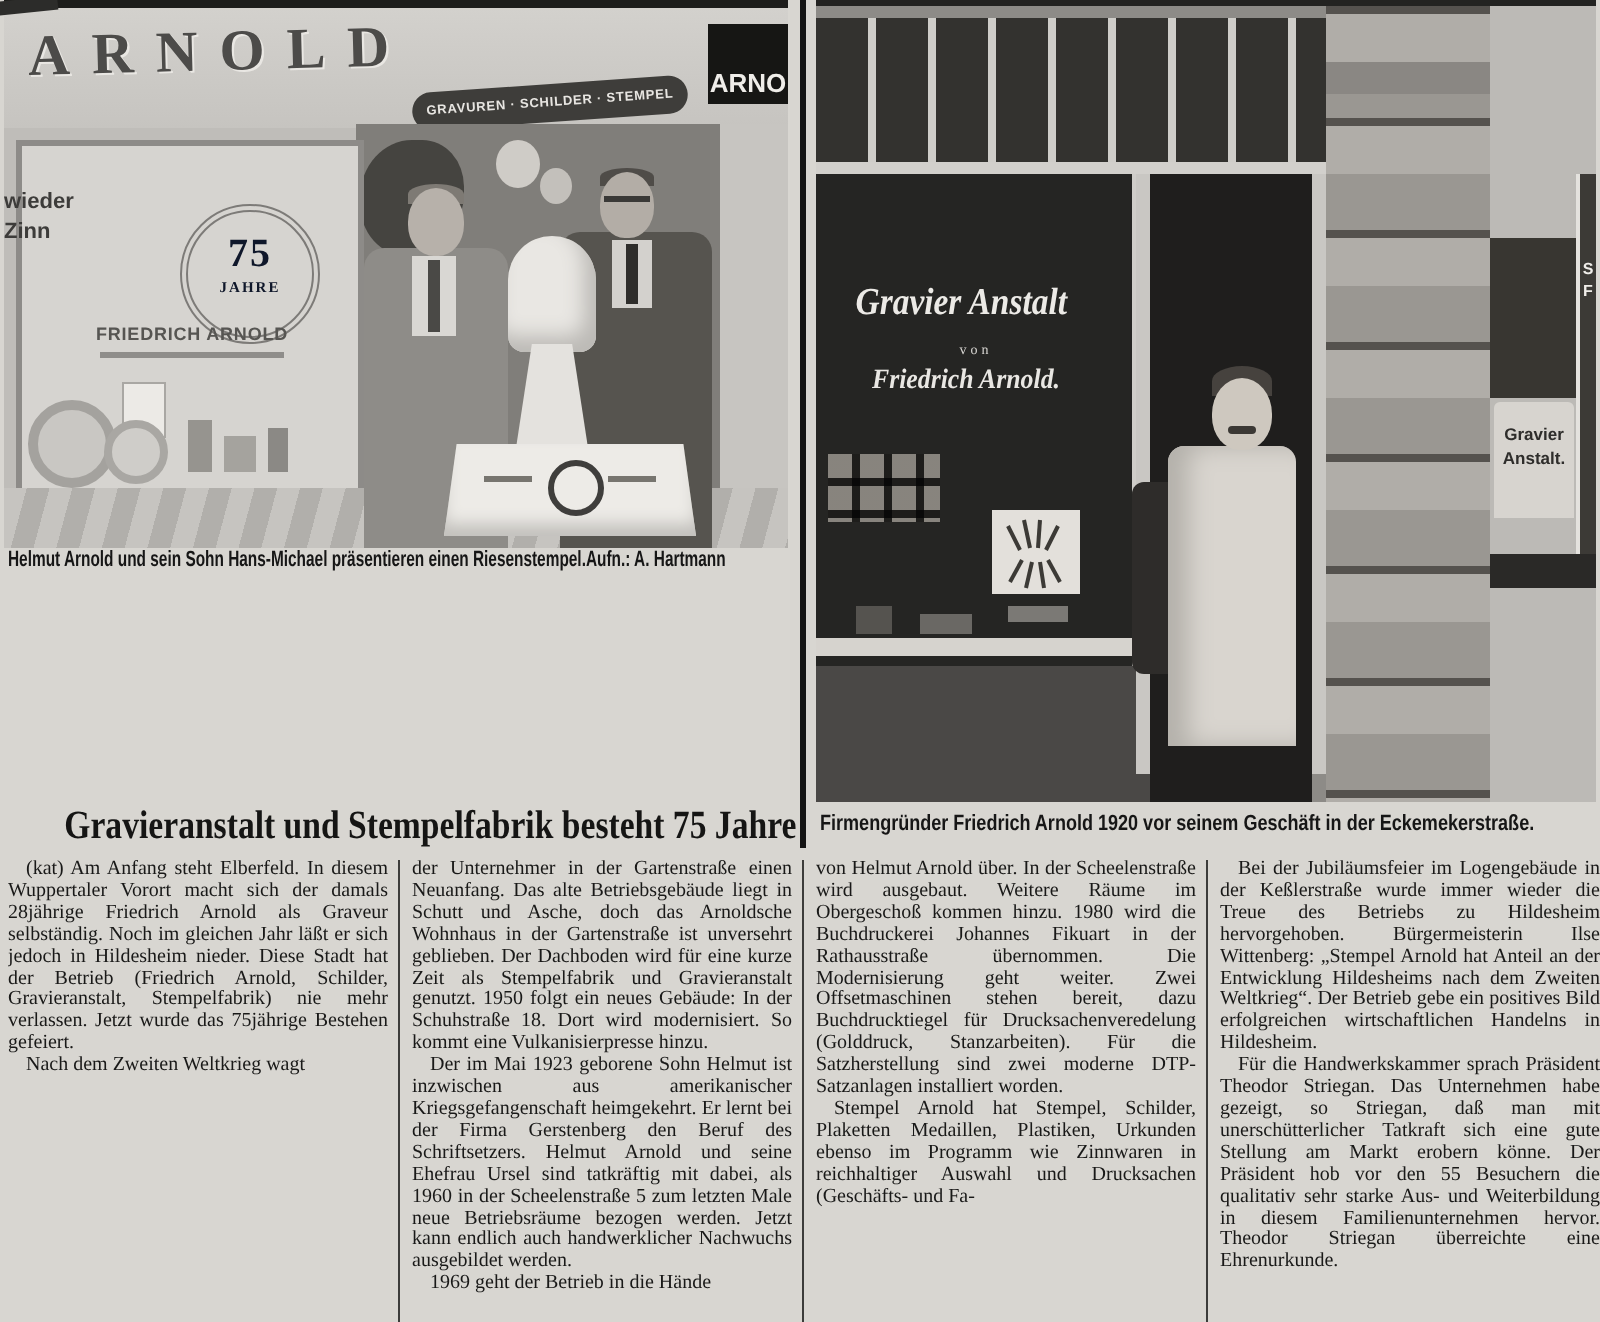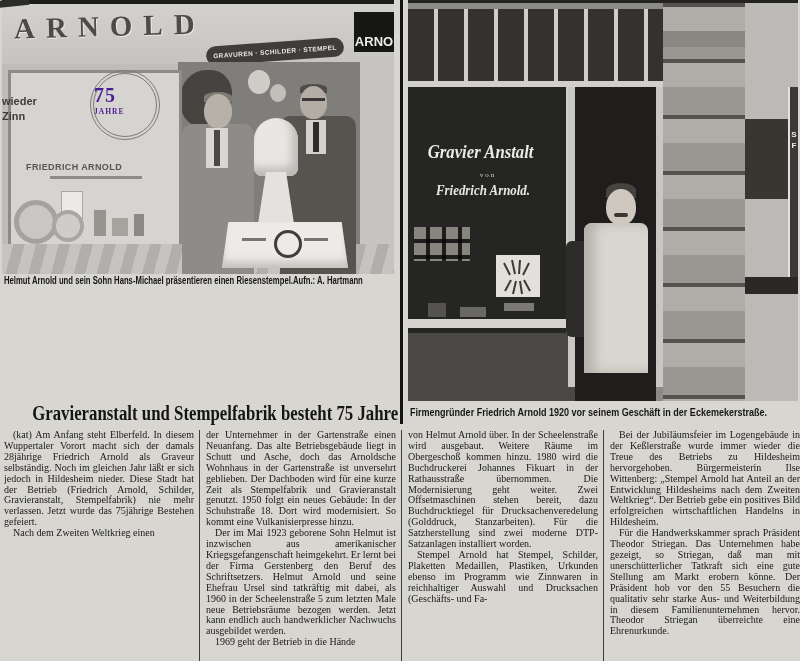--- a/index.html
+++ b/index.html
@@ -18,25 +18,25 @@
              font-size:6.5px;font-weight:bold;letter-spacing:.4px;text-align:center;line-height:19px;}
   .pl-corner{left:352px;top:8px;width:40px;height:40px;background:#161614;color:#efede9;
              font-family:"Liberation Sans",sans-serif;font-weight:bold;font-size:13px;
              text-align:center;line-height:60px;}
   .pl-interior{left:176px;top:58px;width:184px;height:186px;background:#807e7a;}
   .pl-blob-dark{left:178px;top:66px;width:52px;height:58px;background:#454440;border-radius:50% 40% 55% 45%;}
   .pl-balloon1{left:246px;top:66px;width:22px;height:24px;background:#cfccc7;border-radius:50%;}
   .pl-balloon2{left:268px;top:80px;width:16px;height:18px;background:#c3c0bb;border-radius:50%;}
   .pl-rightstrip{left:358px;top:58px;width:34px;height:212px;background:#c7c5c1;}
   #shop-window{left:6px;top:66px;width:168px;height:176px;background:#d6d4d0;border:3px solid #8d8b88;}
-  .wreath{left:88px;top:66px;width:62px;height:62px;border:4px double #7d7b78;border-radius:50%;
-          text-align:left;color:#4c1d95;}
+  .wreath{left:88px;top:98px;width:62px;height:62px;border:4px double #7d7b78;border-radius:50%;
+          text-align:center;color:#0f172a;}
   .wreath .n75{display:block;font-size:20px;font-weight:bold;margin-top:10px;letter-spacing:1px;}
   .wreath .jahre{display:block;font-size:7.5px;font-weight:bold;letter-spacing:1px;}
-  .pl-name{left:24px;top:158px;width:140px;text-align:left;font-size:9px;font-weight:bold;
+  .pl-name{left:24px;top:158px;width:140px;text-align:center;font-size:9px;font-weight:bold;
            color:#565552;letter-spacing:.4px;font-family:"Liberation Sans",sans-serif;}
   .pl-name-sub{left:48px;top:172px;width:92px;height:3px;background:#8f8d8a;}
   .pl-card{left:60px;top:188px;width:20px;height:26px;background:#eceae6;box-shadow:0 0 0 1px #a9a7a3;}
   .pl-plate1{left:12px;top:196px;width:34px;height:34px;border:5px solid #a4a29e;border-radius:50%;background:#c9c7c3;}
   .pl-plate2{left:50px;top:206px;width:24px;height:24px;border:4px solid #a9a7a3;border-radius:50%;background:#cfcdc9;}
   .pl-item1{left:92px;top:206px;width:12px;height:26px;background:#96948f;}
   .pl-item2{left:110px;top:214px;width:16px;height:18px;background:#a5a39e;}
   .pl-item3{left:132px;top:210px;width:10px;height:22px;background:#8b8985;}
   .pl-edge{left:0;top:90px;width:34px;color:#3d3c3a;font-family:"Liberation Sans",sans-serif;
            font-weight:bold;font-size:11px;line-height:15px;}
@@ -225,32 +225,36 @@
     <div class="abs pr-doorframe-r"></div>
     <div class="abs founder-dark"></div>
     <div class="abs founder-coat"></div>
     <div class="abs founder-hair"></div>
     <div class="abs founder-head"></div>
     <div class="abs founder-mustache"></div>
     <div class="abs pr-pillar"></div>
     <div class="abs pr-pillar-cap"></div>
     <div class="abs pr-bay"></div>
     <div class="abs pr-bay-wintop"></div>
+    <div class="abs pr-sign">
+      <div>Gravier</div>
+      <div>Anstalt.</div>
+    </div>
     <div class="abs pr-baywin">
       <div>S</div>
       <div>F</div>
     </div>
     <div class="abs pr-ledge"></div>
   </div>
 
   <div id="cap-right" class="abs caption">Firmengründer Friedrich Arnold 1920 vor seinem Geschäft in der Eckemekerstraße.</div>
 
   <div class="abs col" style="left:4px">
     <p class="ind">(kat) Am Anfang steht Elberfeld. In diesem Wuppertaler Vorort macht sich der damals 28jährige Friedrich Arnold als Graveur selbständig. Noch im gleichen Jahr läßt er sich jedoch in Hildesheim nieder. Diese Stadt hat der Betrieb (Friedrich Arnold, Schilder, Gravieranstalt, Stempelfabrik) nie mehr verlassen. Jetzt wurde das 75jährige Bestehen gefeiert.</p>
-    <p class="ind">Nach dem Zweiten Weltkrieg einen</p>
+    <p class="ind">Nach dem Zweiten Weltkrieg wagt</p>
   </div>
   <div class="abs col" style="left:206px">
     <p>der Unternehmer in der Gartenstraße einen Neuanfang. Das alte Betriebsgebäude liegt in Schutt und Asche, doch das Arnoldsche Wohnhaus in der Gartenstraße ist unversehrt geblieben. Der Dachboden wird für eine kurze Zeit als Stempelfabrik und Gravieranstalt genutzt. 1950 folgt ein neues Gebäude: In der Schuhstraße 18. Dort wird modernisiert. So kommt eine Vulkanisierpresse hinzu.</p>
     <p class="ind">Der im Mai 1923 geborene Sohn Helmut ist inzwischen aus amerikanischer Kriegsgefangenschaft heimgekehrt. Er lernt bei der Firma Gerstenberg den Beruf des Schriftsetzers. Helmut Arnold und seine Ehefrau Ursel sind tatkräftig mit dabei, als 1960 in der Scheelenstraße 5 zum letzten Male neue Betriebsräume bezogen werden. Jetzt kann endlich auch handwerklicher Nachwuchs ausgebildet werden.</p>
     <p class="ind">1969 geht der Betrieb in die Hände</p>
   </div>
   <div class="abs col" style="left:408px">
     <p>von Helmut Arnold über. In der Scheelenstraße wird ausgebaut. Weitere Räume im Obergeschoß kommen hinzu. 1980 wird die Buchdruckerei Johannes Fikuart in der Rathausstraße übernommen. Die Modernisierung geht weiter. Zwei Offsetmaschinen stehen bereit, dazu Buchdrucktiegel für Drucksachenveredelung (Golddruck, Stanzarbeiten). Für die Satzherstellung sind zwei moderne DTP-Satzanlagen installiert worden.</p>
     <p class="ind">Stempel Arnold hat Stempel, Schilder, Plaketten Medaillen, Plastiken, Urkunden ebenso im Programm wie Zinnwaren in reichhaltiger Auswahl und Drucksachen (Geschäfts- und Fa-</p>
   </div>

